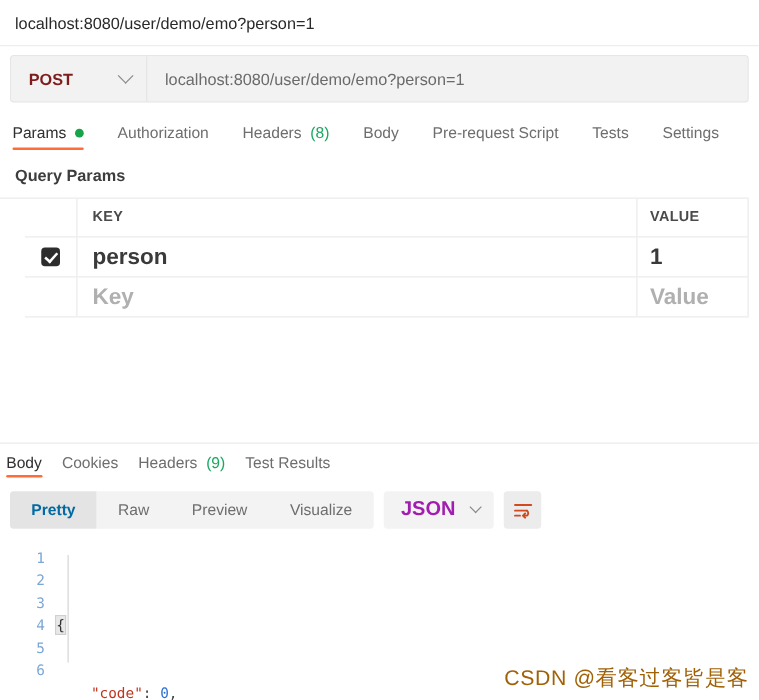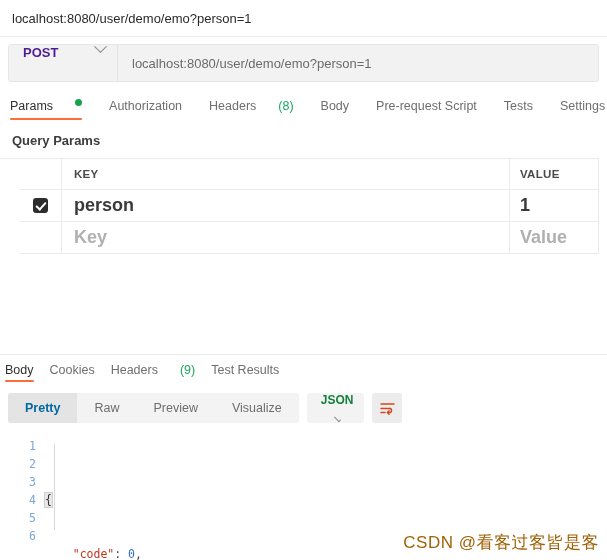--- a/index.html
+++ b/index.html
@@ -32,26 +32,26 @@
     display: flex;
     align-items: stretch;
     background: #f2f2f2;
     border: 1px solid #e6e6e6;
     border-radius: 3px;
     overflow: hidden;
   }
   .method-select {
     width: 109px;
     display: flex;
-    align-items: flex-start;
+    align-items: center;
     justify-content: space-between;
     padding: 0 12px 0 14px;
     font-size: 13px;
     font-weight: 700;
-    color: #4c1d95;
+    color: #7f1d1d;
     border-right: 1px solid #e2e2e2;
     cursor: pointer;
     background: #f2f2f2;
   }
   .chev {
     width: 9px; height: 9px;
     border-right: 1.4px solid #8a8a8a;
     border-bottom: 1.4px solid #8a8a8a;
     transform: rotate(45deg) translate(-2px,-2px);
   }
@@ -77,22 +77,22 @@
   }
   .tab {
     position: relative;
     font-size: 12.5px;
     color: #6e6e6e;
     padding: 0 0 7px 0;
     margin-right: 27px;
     cursor: pointer;
     white-space: nowrap;
     display: flex;
-    align-items: flex-start;
-    gap: 22px;
+    align-items: center;
+    gap: 7px;
   }
   .tab.active { color: #2f2f2f; font-weight: 400; }
   .tab.active::after {
     content: "";
     position: absolute;
     left: 0; right: 0; bottom: 0;
     height: 2.5px;
     background: #ff6c37;
     border-radius: 2px;
   }
@@ -226,25 +226,24 @@
     font-weight: 700;
   }
   .fmt-select {
     display: flex;
     align-items: center;
     gap: 13px;
     height: 30px;
     padding: 0 11px 0 14px;
     background: #f3f3f3;
     border-radius: 3px;
-    font-size: 12px;
-    color: #15803d;
+    font-size: 16px;
+    color: #a21caf;
     font-weight: 700;
     cursor: pointer;
-    flex-direction: column;
   }
   .chev-sm {
     width: 7px; height: 7px;
     border-right: 1.3px solid #8a8a8a;
     border-bottom: 1.3px solid #8a8a8a;
     transform: rotate(45deg) translate(-2px,-2px);
   }
   .wrap-btn {
     width: 30px; height: 30px;
     background: #ececec;

